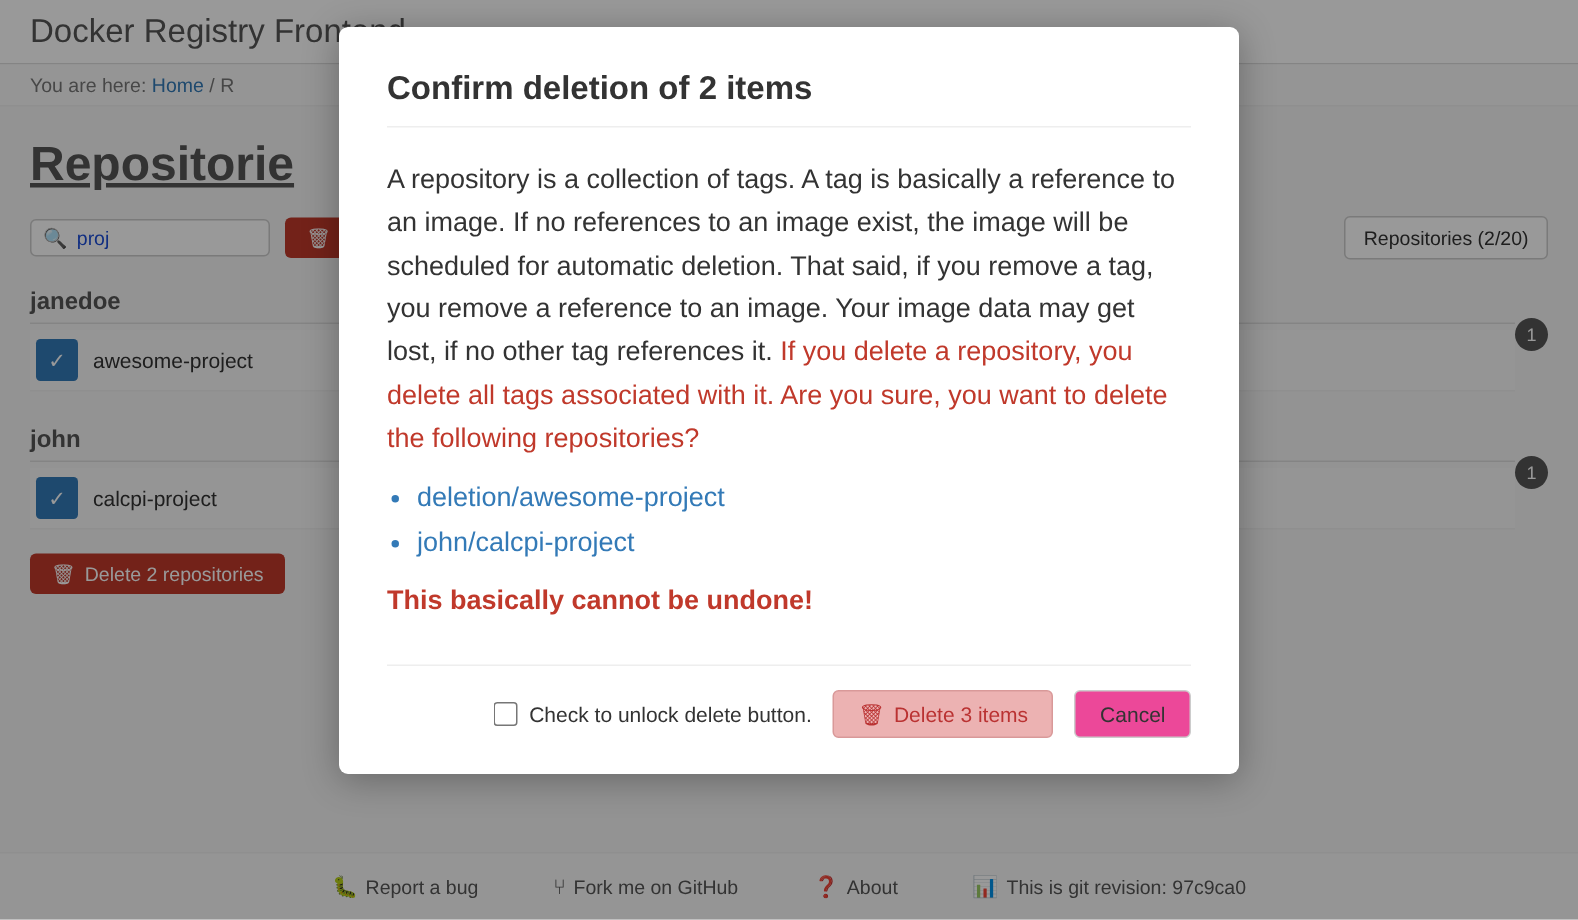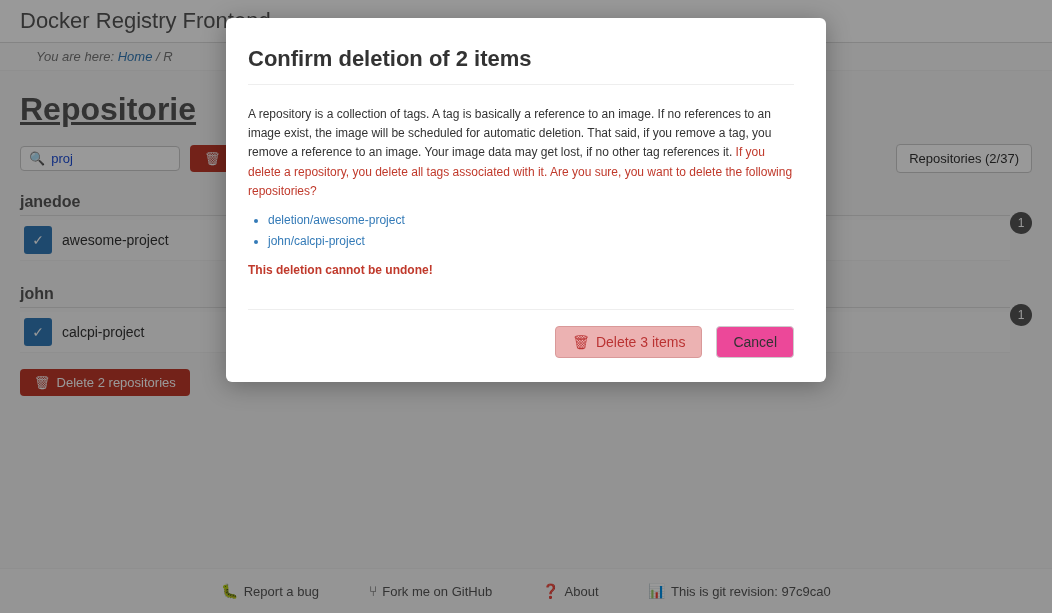--- a/index.html
+++ b/index.html
@@ -28,24 +28,23 @@
 
     .page-title {
       font-size: 22px;
       color: #555;
       font-weight: normal;
     }
 
     .breadcrumb {
       font-size: 13px;
       color: #777;
-      padding: 6px 36px;
+      padding: 6px 20px;
       background: #f9f9f9;
       border-bottom: 1px solid #eee;
-      font-style: italic;
     }
 
     .breadcrumb a {
       color: #337ab7;
       text-decoration: none;
     }
 
     .main-content {
       padding: 20px;
     }
@@ -190,34 +189,34 @@
       padding-top: 18px;
       z-index: 100;
     }
 
     .modal {
       background: #fff;
       border-radius: 6px;
       box-shadow: 0 4px 24px rgba(0,0,0,0.3);
       width: 600px;
       max-width: 98%;
-      padding: 28px 32px 24px 22px;
+      padding: 28px 32px 24px 32px;
     }
 
     .modal-title {
       font-size: 22px;
       font-weight: bold;
       color: #333;
       margin-bottom: 20px;
       border-bottom: 1px solid #eee;
       padding-bottom: 12px;
     }
 
     .modal-body {
-      font-size: 12px;
+      font-size: 18px;
       color: #333;
       line-height: 1.6;
       margin-bottom: 28px;
     }
 
     .modal-body .highlight-red {
       color: #c0392b;
     }
 
     .modal-list {
@@ -338,21 +337,21 @@
 
     <div class="toolbar">
       <div class="search-box">
         <span class="search-icon">🔍</span>
         <input class="search-input" type="text" value="proj" style="">
       </div>
       <button class="btn-delete-repos">
         <span class="trash-icon">🗑</span>
         <span>Delete 2 repositories</span>
       </button>
-      <div class="repos-badge">Repositories (2/37)</div>
+      <div class="repos-badge">Repositories (2/20)</div>
     </div>
 
     <div class="group-section">
       <div class="group-row">
         <div class="group-name-col">
           <div class="group-header">janedoe</div>
           <div class="repo-row">
             <div class="repo-checkbox">
               <span>✓</span>
             </div>
@@ -412,24 +411,28 @@
         <p>
           A repository is a collection of tags. A tag is basically a reference to an image. If no references to an image exist, the image will be scheduled for automatic deletion. That said, if you remove a tag, you remove a reference to an image. Your image data may get lost, if no other tag references it.
           <span class="highlight-red"> If you delete a repository, you delete all tags associated with it. Are you sure, you want to delete the following repositories?</span>
         </p>
 
         <ul class="modal-list">
           <li>deletion/awesome-project</li>
           <li>john/calcpi-project</li>
         </ul>
 
-        <p class="modal-warning">This deletion cannot be undone!</p>
+        <p class="modal-warning">This basically cannot be undone!</p>
       </div>
 
       <div class="modal-footer">
+        <label class="unlock-label">
+          <input type="checkbox" class="unlock-checkbox" style="">
+          <span>Check to unlock delete button.</span>
+        </label>
 
         <button class="btn-delete-items" disabled="">
           <span>🗑</span>
           <span>Delete 3 items</span>
         </button>
 
         <button class="btn-cancel">Cancel</button>
       </div>
 
     </div>

